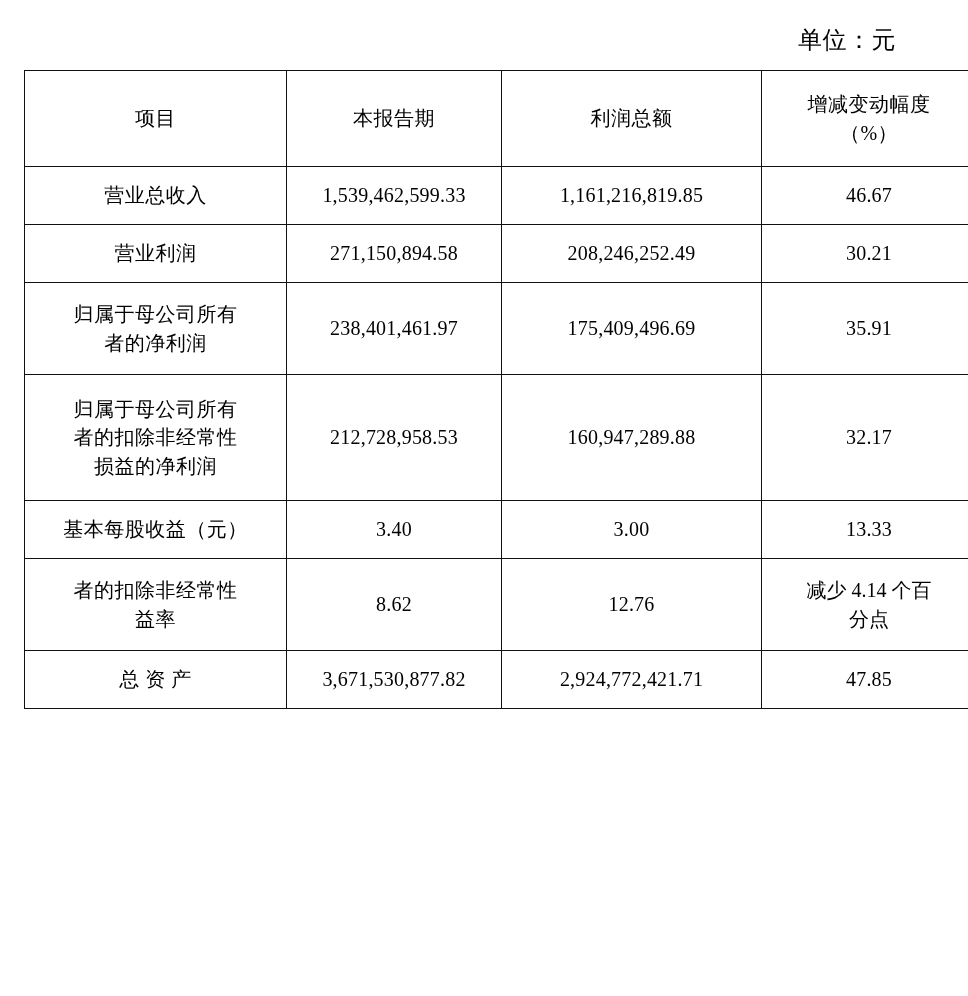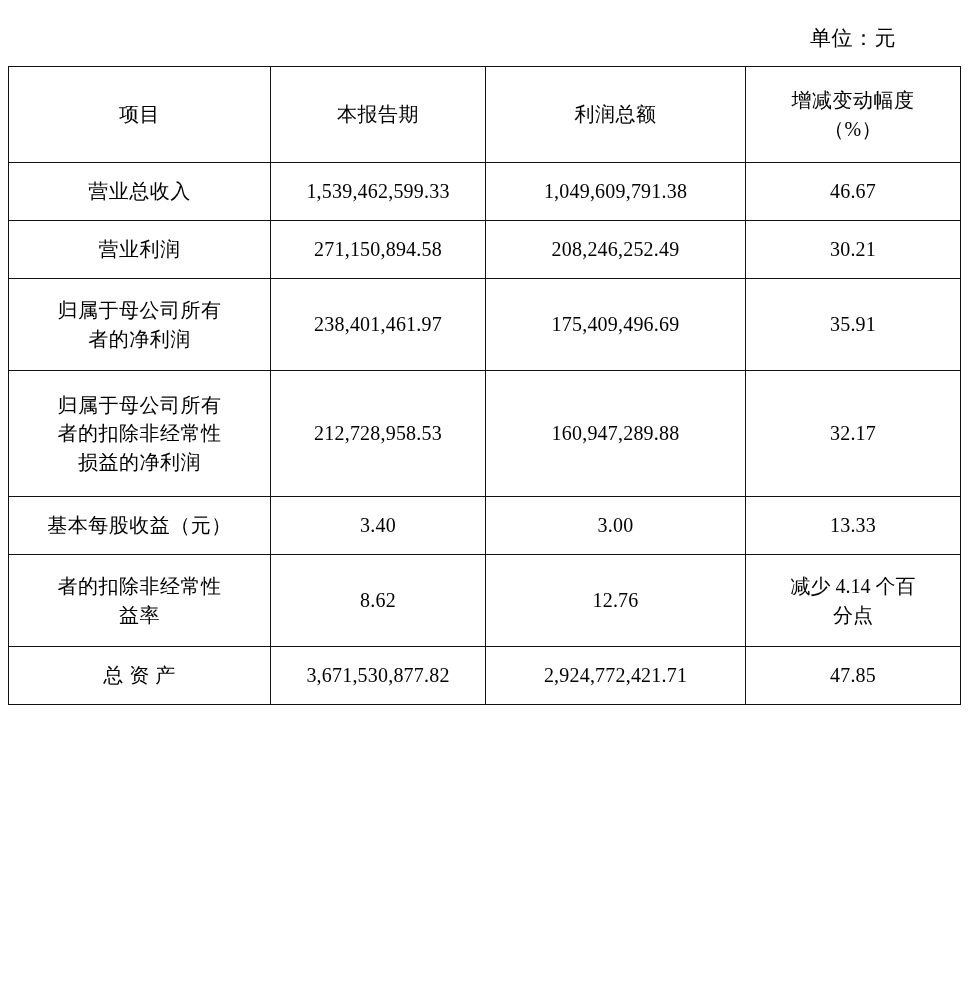--- a/index.html
+++ b/index.html
@@ -15,26 +15,26 @@
     -webkit-font-smoothing: antialiased;
   }
   .page {
     position: relative;
     width: 968px;
     height: 996px;
     box-sizing: border-box;
   }
   .unit-line {
     text-align: right;
-    font-size: 21px;
+    font-size: 24px;
     padding: 24px 72px 0 0;
     letter-spacing: 0.5px;
   }
   .table-wrap {
-    padding: 14px 8px 0 8px;
+    padding: 14px 8px 0 24px;
   }
   table.fin {
     border-collapse: collapse;
     width: 952px;
     table-layout: fixed;
     margin: 0 auto;
   }
   table.fin td {
     border: 1px solid #111111;
     font-size: 20px;
@@ -90,21 +90,21 @@
           <td class="head-cell">利润总额</td>
           <td class="head-cell">
             <div>增减变动幅度</div>
             <div>（%）</div>
           </td>
         </tr>
 
         <tr class="h-row">
           <td class="label-cell">营业总收入</td>
           <td class="num">1,539,462,599.33</td>
-          <td class="num">1,049,609,791.38</td>
+          <td class="num">1,161,216,819.85</td>
           <td class="num">46.67</td>
         </tr>
 
         <tr class="h-row">
           <td class="label-cell">营业利润</td>
           <td class="num">271,150,894.58</td>
           <td class="num">208,246,252.49</td>
           <td class="num">30.21</td>
         </tr>
 

